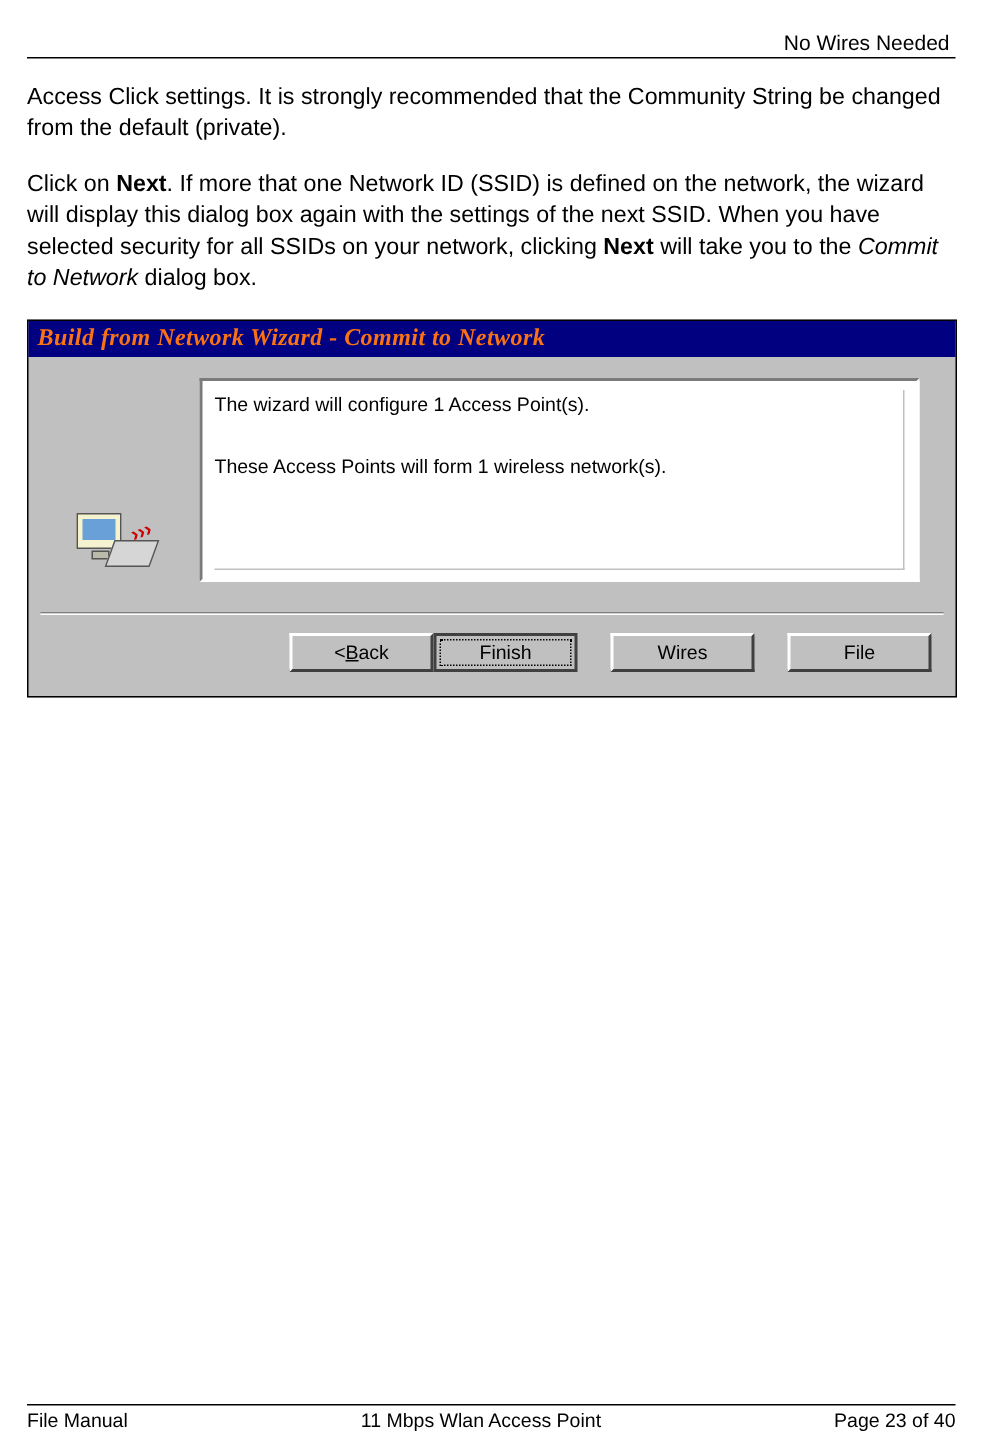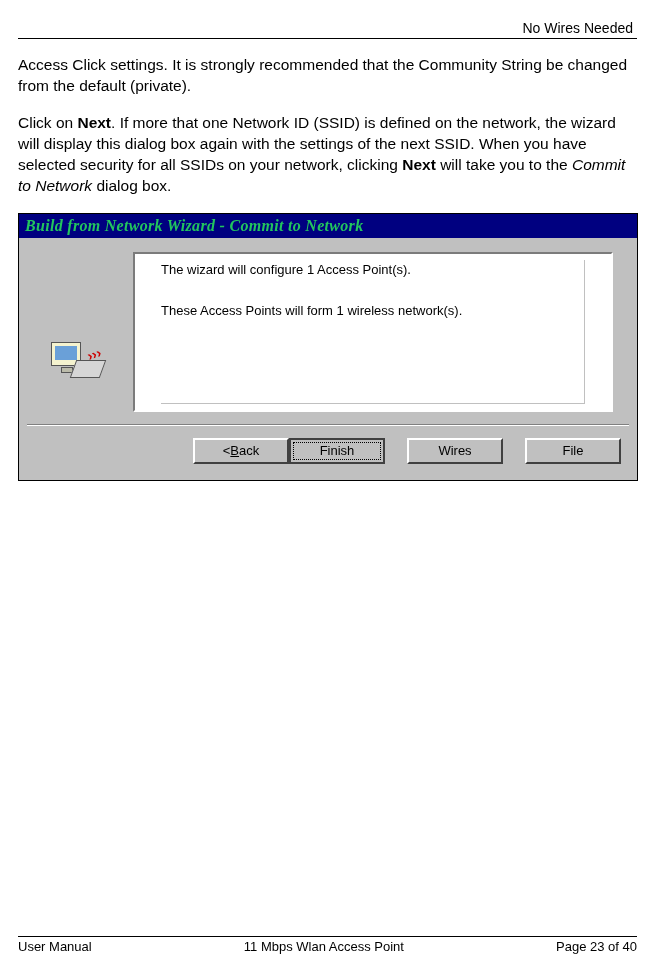--- a/index.html
+++ b/index.html
@@ -38,21 +38,21 @@
     
     .wizard {
       width: 620px;
       margin-top: 8px;
       border: 1px solid #000;
       background: #c0c0c0;
       font-family: "MS Sans Serif", Tahoma, Arial, sans-serif;
     }
     .titlebar {
       background: #000080;
-      color: #22c55e;
+      color: #f97316;
       font-family: "Times New Roman", serif;
       font-style: italic;
       font-weight: bold;
       font-size: 16px;
       padding: 3px 6px;
       letter-spacing: 0.3px;
     }
     .wizard-body {
       display: flex;
       padding: 14px 14px 6px 14px;
@@ -92,27 +92,27 @@
     }
     .wizard-right {
       flex: 1;
       font-size: 13px;
       line-height: 1.35;
     }
     .wizard-right p { margin-bottom: 14px; }
     .spec-label { margin-top: 8px; margin-bottom: 6px; }
     .spec-box {
       width: 480px;
-      height: 160px;
+      height: 136px;
       background: #fff;
       border-top: 2px solid #7b7b7b;
       border-left: 2px solid #7b7b7b;
       border-right: 2px solid #fff;
       border-bottom: 2px solid #fff;
-      padding: 6px 26px;
+      padding: 6px 8px;
       font-size: 13px;
       line-height: 1.6;
       overflow: hidden;
     }
     .spec-box-inner {
       border-right:1px solid #c0c0c0;
       border-bottom:1px solid #c0c0c0;
       height:100%;
     }
     .wizard-sep {
@@ -211,18 +211,18 @@
         <div class="btn btn-default">Finish</div>
       </div>
       <div class="btn">Wires</div>
       <div class="btn">File</div>
     </div>
   </div>
 
   <div class="footer">
     <div class="footer-rule"></div>
     <div class="footer-row">
-      <span>User Manual</span>
+      <span>File Manual</span>
       <span>11 Mbps Wlan Access Point</span>
       <span>Page 23 of 40</span>
     </div>
   </div>
 </div>
 
 </body></html>

